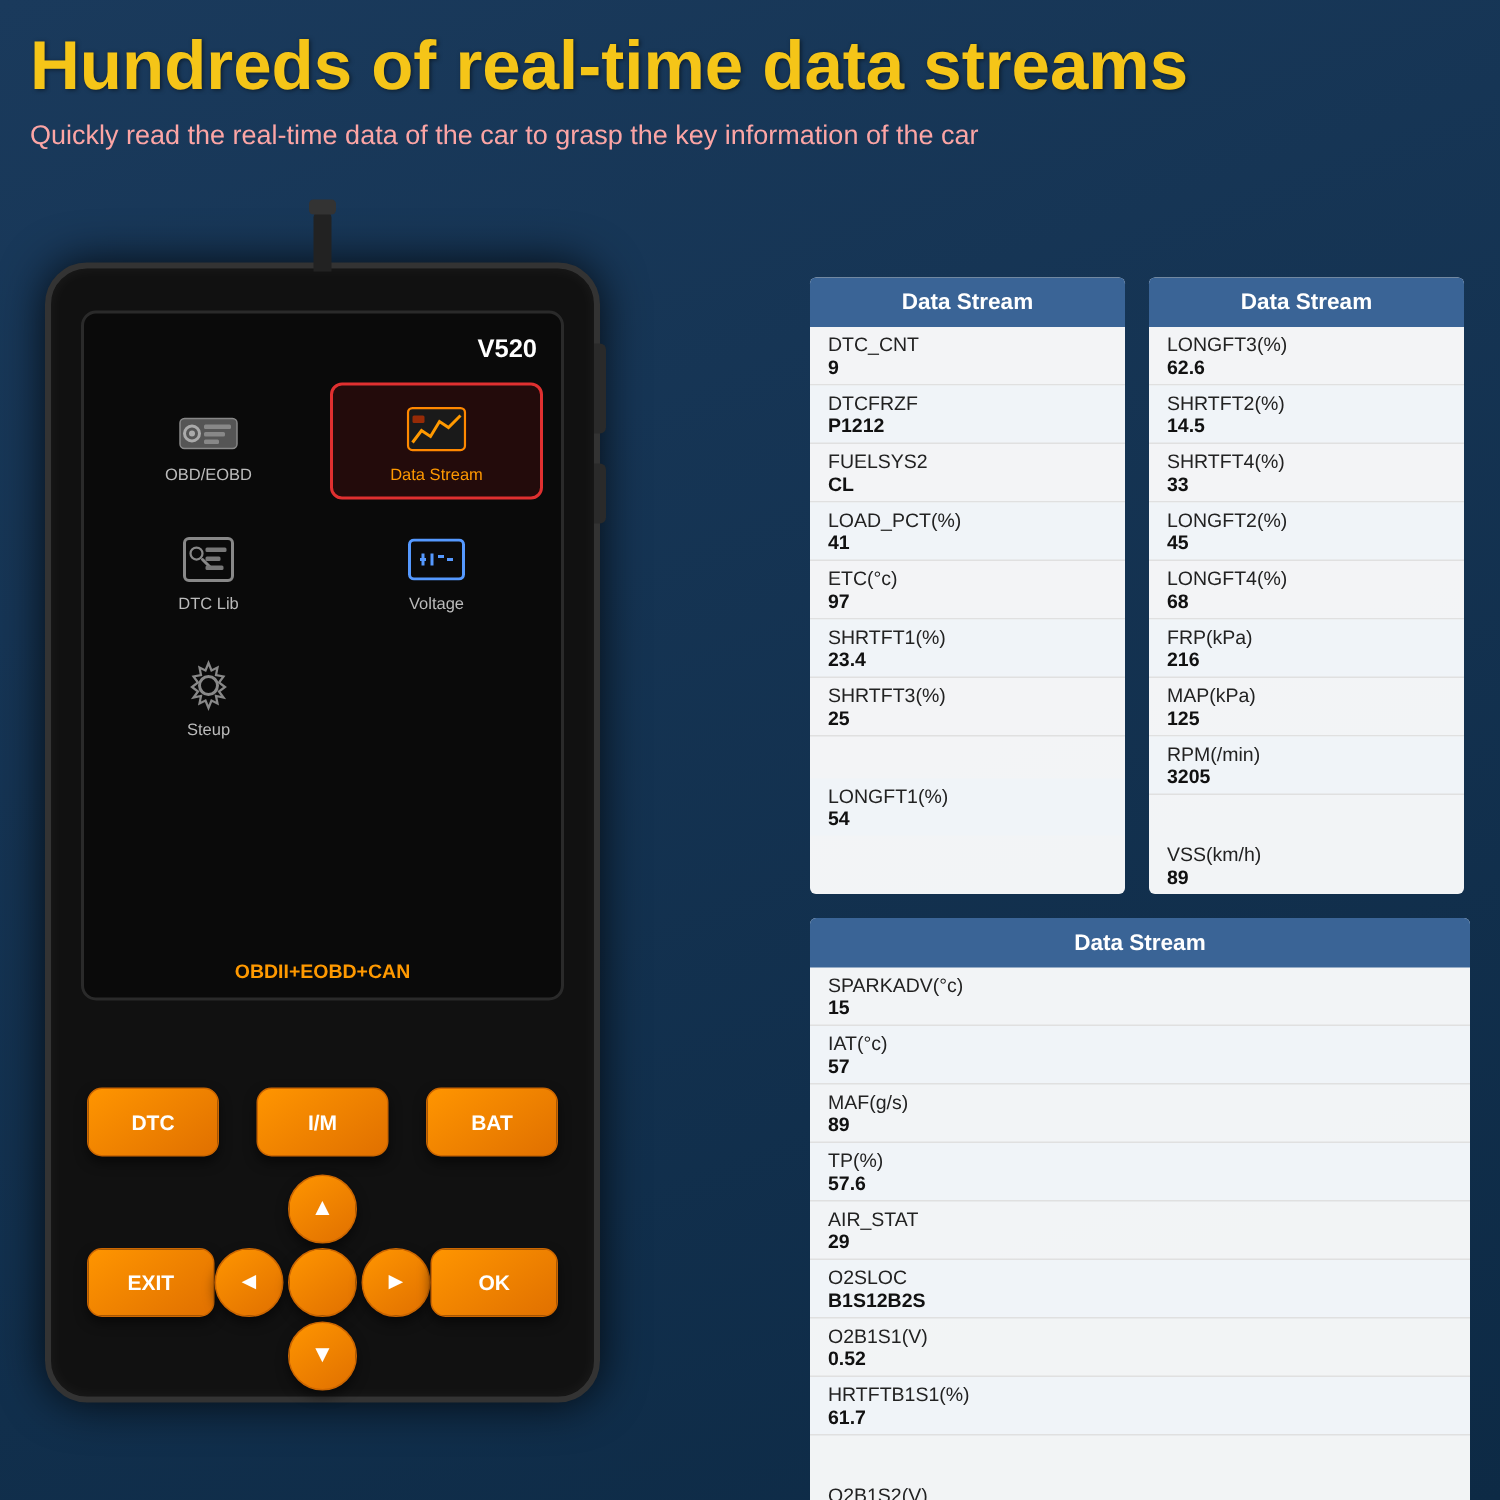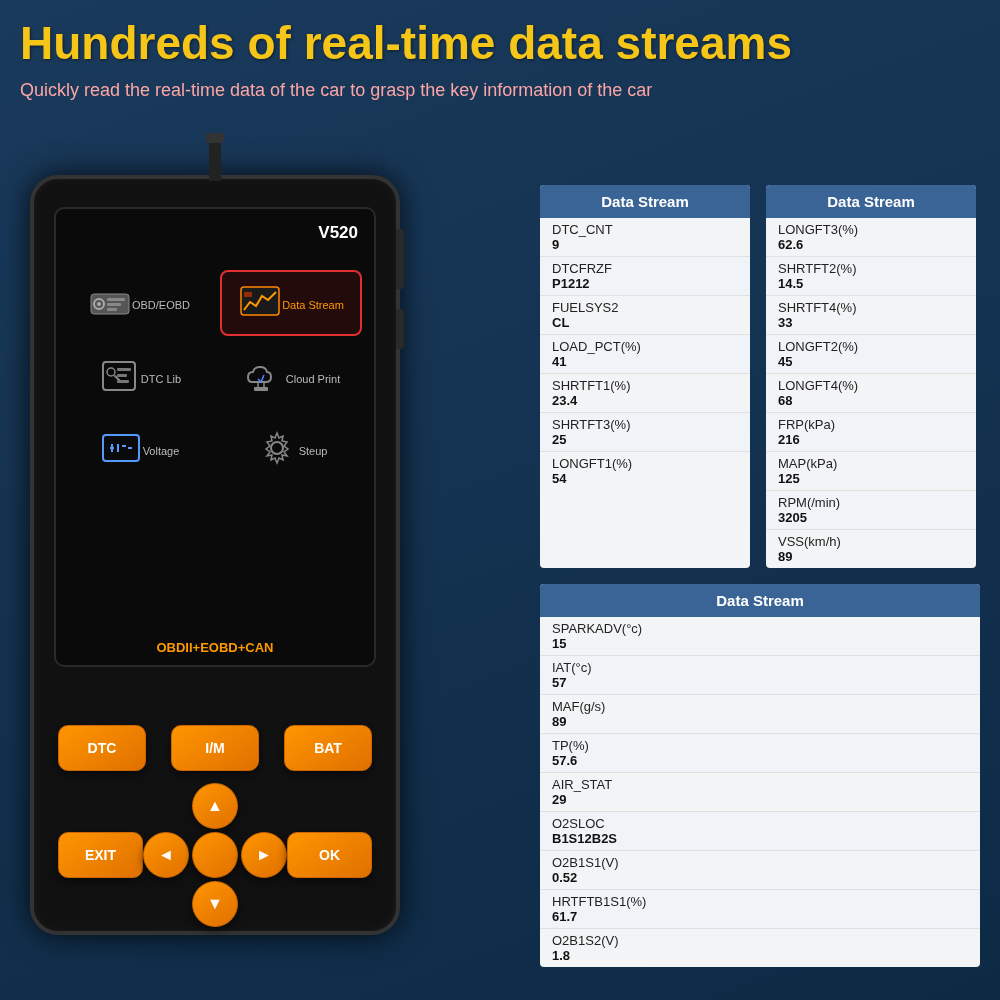--- a/index.html
+++ b/index.html
@@ -94,33 +94,34 @@
       border-radius: 10px;
       border: 2px solid #2a2a2a;
       padding: 14px 12px 10px;
     }
 
     .screen-title {
       text-align: right;
       color: #ffffff;
       font-size: 17px;
       font-weight: bold;
-      margin-bottom: 27px;
+      margin-bottom: 12px;
       padding-right: 4px;
     }
 
     .menu-grid {
       display: grid;
       grid-template-columns: 1fr 1fr;
       gap: 10px;
       margin-top: 4px;
     }
 
     .menu-item {
       display: flex;
+      flex-direction: column;
       align-items: center;
       justify-content: center;
       padding: 12px 8px 8px;
       border-radius: 8px;
       background: transparent;
     }
 
     .menu-item.highlighted {
       border: 2px solid #e03030;
       background: rgba(180,20,20,0.15);
@@ -238,20 +239,21 @@
       color: #111;
       flex-direction: column;
     }
 
     .table-row:nth-child(even) {
       background: #f0f4f8;
     }
 
     .table-row:last-child {
       border-bottom: none;
+      margin-top: 28px;
     }
 
     .table-key {
       font-weight: 500;
       color: #222;
     }
 
     .table-val {
       font-weight: 700;
       color: #111;
@@ -345,32 +347,20 @@
               <circle cx="10" cy="12" r="4" fill="none" stroke="#888" stroke-width="1.5"></circle>
               <line x1="14" y1="16" x2="20" y2="22" stroke="#888" stroke-width="2" stroke-linecap="round"></line>
               <rect x="16" y="8" width="14" height="3" rx="1" fill="#777"></rect>
               <rect x="16" y="14" width="10" height="3" rx="1" fill="#777"></rect>
               <rect x="16" y="20" width="12" height="3" rx="1" fill="#777"></rect>
             </svg>
           </div>
           <div class="menu-label">DTC Lib</div>
         </div>
 
-        <div class="menu-item">
-          <div class="menu-icon">
-            <svg width="40" height="32" viewBox="0 0 40 32">
-              <path d="M8,22 Q4,22 4,17 Q4,12 9,12 Q10,7 16,7 Q22,7 23,12 Q27,12 27,17 Q27,22 22,22 Z" fill="none" stroke="#888" stroke-width="2"></path>
-              <line x1="14" y1="22" x2="14" y2="29" stroke="#888" stroke-width="1.5"></line>
-              <line x1="20" y1="22" x2="20" y2="29" stroke="#888" stroke-width="1.5"></line>
-              <rect x="10" y="27" width="14" height="4" rx="1" fill="#888"></rect>
-              <polyline points="14,19 17,22 20,15" fill="none" stroke="#5588ff" stroke-width="1.5"></polyline>
-            </svg>
-          </div>
-          <div class="menu-label">Cloud Print</div>
-        </div>
 
         <div class="menu-item">
           <div class="menu-icon">
             <svg width="38" height="28" viewBox="0 0 38 28">
               <rect x="1" y="1" width="36" height="26" rx="3" fill="none" stroke="#5599ff" stroke-width="2"></rect>
               <line x1="8" y1="14" x2="12" y2="14" stroke="#5599ff" stroke-width="2"></line>
               <line x1="10" y1="10" x2="10" y2="18" stroke="#5599ff" stroke-width="2"></line>
               <line x1="16" y1="10" x2="16" y2="18" stroke="#5599ff" stroke-width="2"></line>
               <line x1="20" y1="12" x2="24" y2="12" stroke="#5599ff" stroke-width="2"></line>
               <line x1="26" y1="14" x2="30" y2="14" stroke="#5599ff" stroke-width="2"></line>
@@ -445,20 +435,24 @@
           </div>
           <div class="table-row">
             <span class="table-key">FUELSYS2</span>
             <span class="table-val">CL</span>
           </div>
           <div class="table-row">
             <span class="table-key">LOAD_PCT(%)</span>
             <span class="table-val">41</span>
           </div>
           <div class="table-row">
+            <span class="table-key">ETC(°c)</span>
+            <span class="table-val">97</span>
+          </div>
+          <div class="table-row">
             <span class="table-key">SHRTFT1(%)</span>
             <span class="table-val">23.4</span>
           </div>
           <div class="table-row">
             <span class="table-key">SHRTFT3(%)</span>
             <span class="table-val">25</span>
           </div>
           <div class="table-row">
             <span class="table-key">LONGFT1(%)</span>
             <span class="table-val">54</span>

